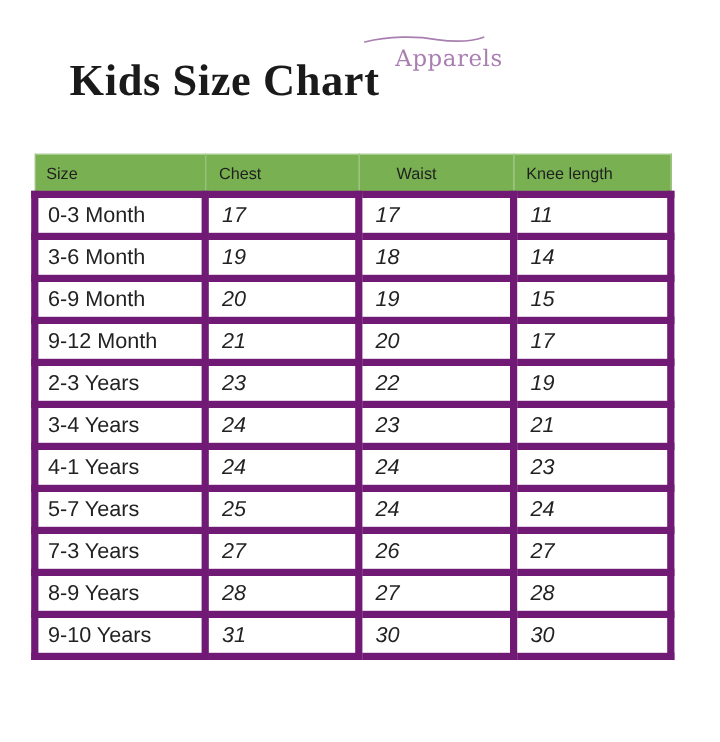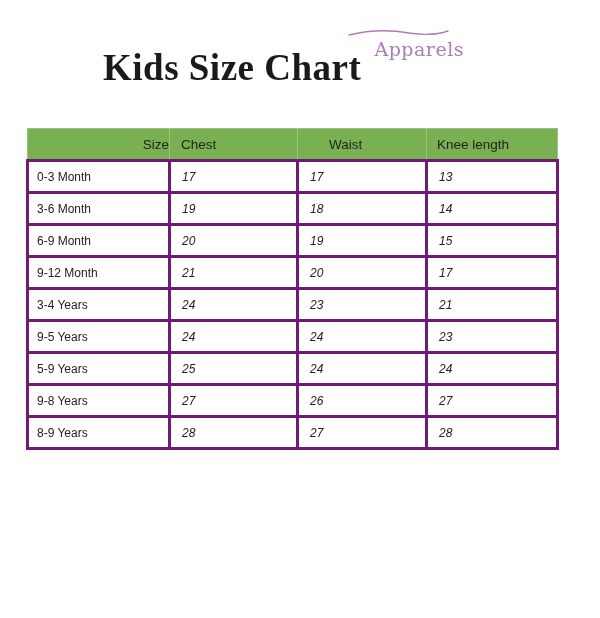--- a/index.html
+++ b/index.html
@@ -11,21 +11,20 @@
     height: 618px;
     background: #ffffff;
     font-family: "Liberation Sans", sans-serif;
     overflow: hidden;
   }
   .page {
     position: relative;
     width: 489px;
     height: 618px;
     background: #ffffff;
-    padding-left: 45px;
   }
   .header {
     position: relative;
     height: 110px;
   }
   .title {
     position: absolute;
     left: 58px;
     top: 46px;
     font-family: "Liberation Serif", serif;
@@ -66,38 +65,38 @@
   table.size-chart {
     position: absolute;
     left: 26px;
     top: 128px;
     width: 530px;
     border-collapse: collapse;
     table-layout: fixed;
   }
   table.size-chart th,
   table.size-chart td {
-    border: 3px solid #701a75;
+    border: 6px solid #701a75;
     height: 29px;
     padding: 0 0 0 9px;
-    font-size: 12px;
+    font-size: 18px;
     color: #222222;
     text-align: left;
     vertical-align: middle;
     font-weight: normal;
   }
   table.size-chart thead th {
     background: #79b152;
     color: #1f1f1f;
     font-weight: normal;
     font-size: 13.5px;
     height: 30px;
     border: 1px solid #9ac47d;
   }
-  table.size-chart thead th.th-size { padding-left: 9px; text-align: right; }
+  table.size-chart thead th.th-size { padding-left: 9px; }
   table.size-chart thead th.th-chest { padding-left: 11px; margin-top: 22px; }
   table.size-chart thead th.th-waist { padding-left: 31px; }
   table.size-chart thead th.th-knee { padding-left: 10px; }
   table.size-chart td.c-label { padding-left: 8px; }
   table.size-chart td.c-val { padding-left: 11px; font-style: italic; }
   col.col-size  { width: 142px; }
   col.col-chest { width: 128px; }
   col.col-waist { width: 129px; }
   col.col-knee  { width: 131px; }
 </style>
@@ -130,66 +129,78 @@
         <th class="th-chest">Chest</th>
         <th class="th-waist">Waist</th>
         <th class="th-knee">Knee  length</th>
       </tr>
     </thead>
     <tbody>
       <tr>
         <td class="c-label">0-3 Month</td>
         <td class="c-val">17</td>
         <td class="c-val">17</td>
-        <td class="c-val">13</td>
+        <td class="c-val">11</td>
       </tr>
       <tr>
         <td class="c-label">3-6 Month</td>
         <td class="c-val">19</td>
         <td class="c-val">18</td>
         <td class="c-val">14</td>
       </tr>
       <tr>
         <td class="c-label">6-9 Month</td>
         <td class="c-val">20</td>
         <td class="c-val">19</td>
         <td class="c-val">15</td>
       </tr>
       <tr>
         <td class="c-label">9-12 Month</td>
         <td class="c-val">21</td>
         <td class="c-val">20</td>
         <td class="c-val">17</td>
       </tr>
       <tr>
+        <td class="c-label">2-3 Years</td>
+        <td class="c-val">23</td>
+        <td class="c-val">22</td>
+        <td class="c-val">19</td>
+      </tr>
+      <tr>
         <td class="c-label">3-4 Years</td>
         <td class="c-val">24</td>
         <td class="c-val">23</td>
         <td class="c-val">21</td>
       </tr>
       <tr>
-        <td class="c-label">9-5 Years</td>
+        <td class="c-label">4-1 Years</td>
         <td class="c-val">24</td>
         <td class="c-val">24</td>
         <td class="c-val">23</td>
       </tr>
       <tr>
-        <td class="c-label">5-9 Years</td>
+        <td class="c-label">5-7 Years</td>
         <td class="c-val">25</td>
         <td class="c-val">24</td>
         <td class="c-val">24</td>
       </tr>
       <tr>
-        <td class="c-label">9-8 Years</td>
+        <td class="c-label">7-3 Years</td>
         <td class="c-val">27</td>
         <td class="c-val">26</td>
         <td class="c-val">27</td>
       </tr>
       <tr>
         <td class="c-label">8-9 Years</td>
         <td class="c-val">28</td>
         <td class="c-val">27</td>
         <td class="c-val">28</td>
       </tr>
+      <tr>
+        <td class="c-label">9-10 Years</td>
+        <td class="c-val">31</td>
+        <td class="c-val">30</td>
+        <td class="c-val">30</td>
+      </tr>
     </tbody>
   </table>
 
 </div>
 
 </body></html>

